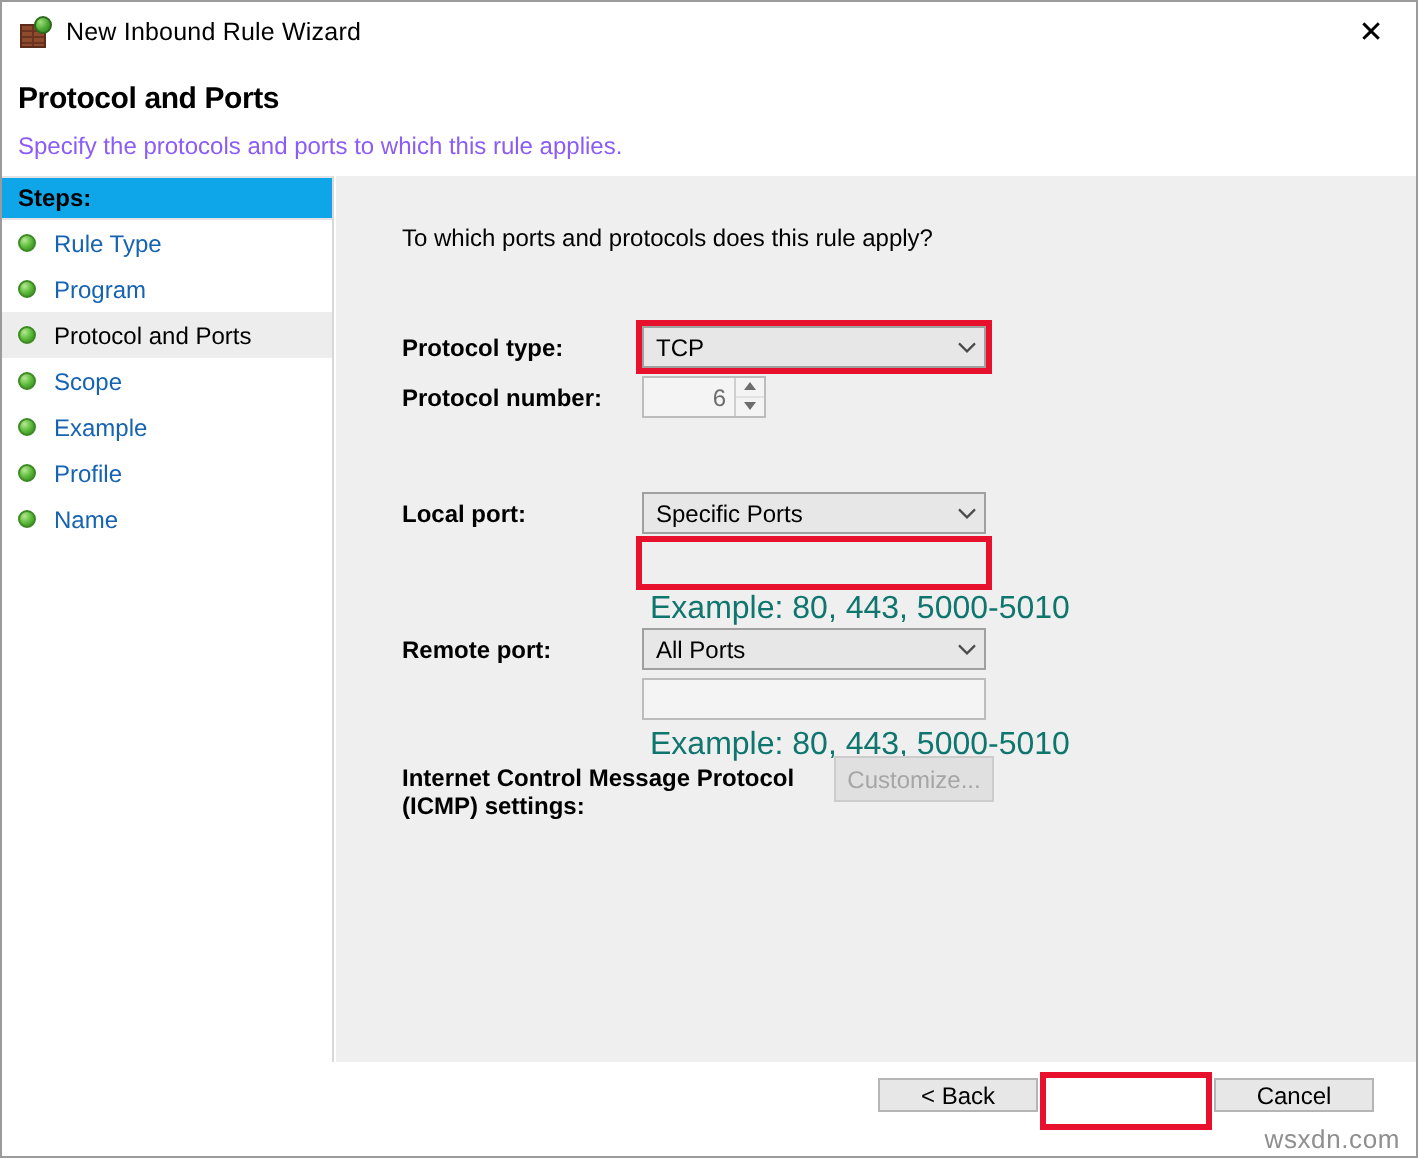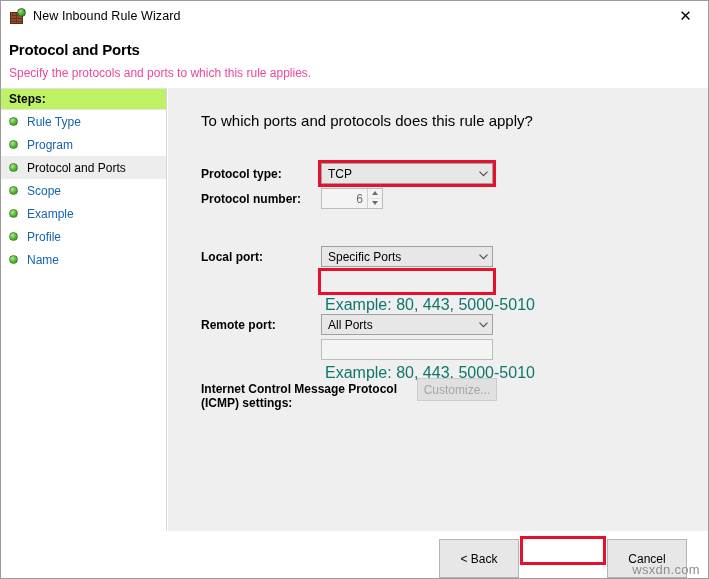--- a/index.html
+++ b/index.html
@@ -99,34 +99,34 @@
     left: 8px; top: 10px;
     font-size: 15px;
     font-weight: bold;
     color: #000000;
     letter-spacing: -0.2px;
   }
   #header-sub {
     position: absolute;
     left: 8px; top: 35px;
     font-size: 12px;
-    color: #ec4899;
+    color: #8b5cf6;
   }
 
   
   #sidebar {
     position: absolute;
     left: 0; top: 87px;
     width: 166px; height: 490px;
     background: #ffffff;
     border-right: 1px solid #d8d8d8;
   }
   #steps-header {
     height: 22px;
-    background: #bef264;
+    background: #0ea5e9;
     border-top: 1px solid #e3e3e3;
     border-bottom: 1px solid #e3e3e3;
     display: flex;
     align-items: center;
     padding-left: 8px;
     font-size: 12px;
     font-weight: bold;
     color: #000;
   }
   .step-item {
@@ -154,21 +154,21 @@
   
   #content {
     position: absolute;
     left: 167px; top: 87px;
     width: 540px; height: 490px;
     background: #efefef;
   }
   #question {
     position: absolute;
     left: 33px; top: 24px;
-    font-size: 15px;
+    font-size: 12px;
     color: #000;
   }
 
   .field-label {
     position: absolute;
     font-size: 12px;
     color: #000;
     font-weight: bold;
   }
 
@@ -305,21 +305,21 @@
   
   #footer {
     position: absolute;
     left: 0; top: 530px;
     width: 707px; height: 47px;
     background: #ffffff;
   }
   .wizbtn {
     position: absolute;
     top: 8px;
-    width: 80px; height: 39px;
+    width: 80px; height: 17px;
     background: #e7e7e7;
     border: 1px solid #b5b5b5;
     font-size: 12px;
     color: #000;
     display: flex;
     align-items: center;
     justify-content: center;
     cursor: default;
     font-family: "Liberation Sans", sans-serif;
     text-align: center;

